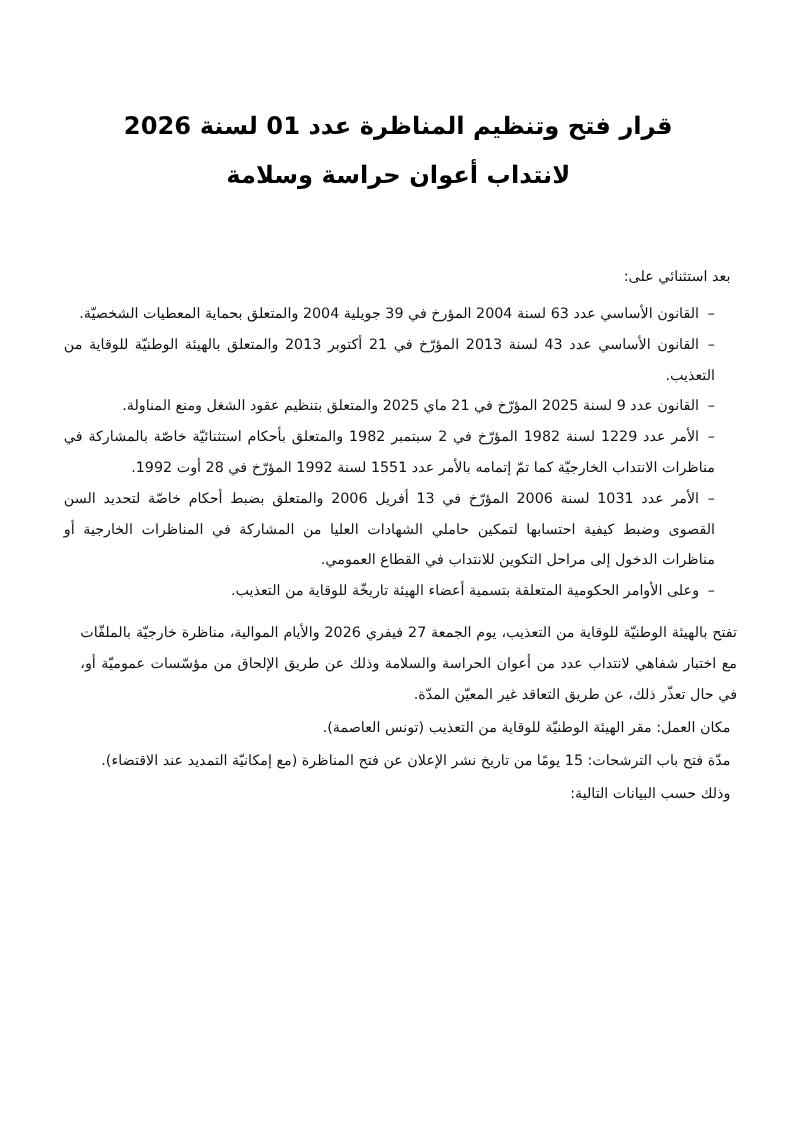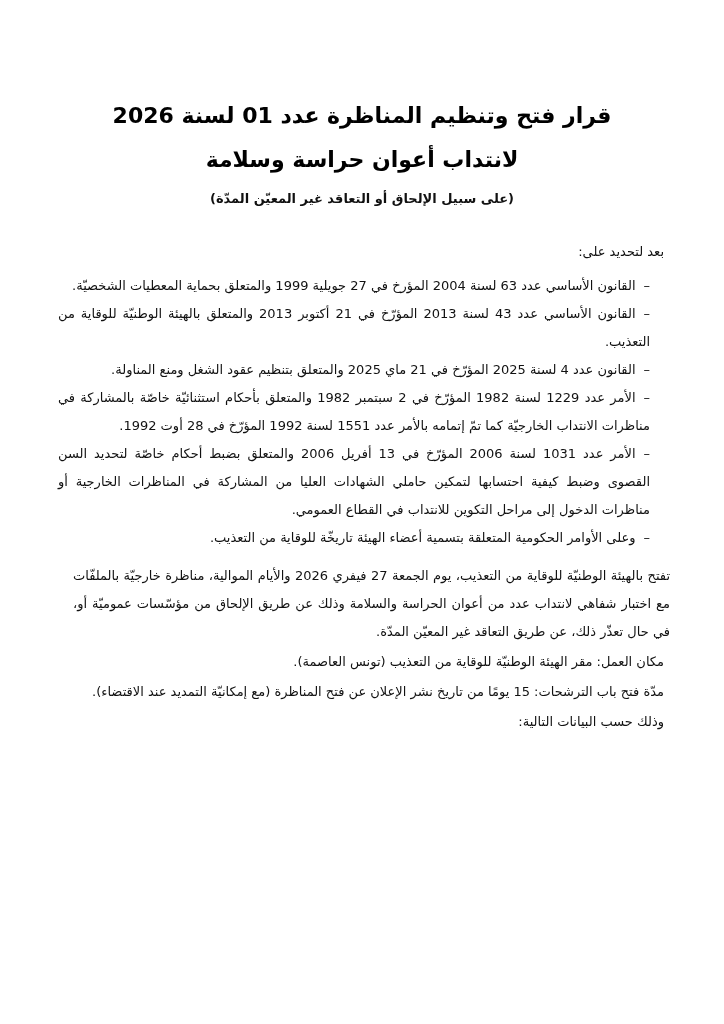--- a/index.html
+++ b/index.html
@@ -87,35 +87,34 @@
     }
   </style>
 </head>
 <body>
 
 <div class="page">
 
   <div class="title-block">
     <p class="title-line">قرار فتح وتنظيم المناظرة عدد 01 لسنة 2026</p>
     <p class="title-line second">لانتداب أعوان حراسة وسلامة</p>
-    <div class="subtitle">(على سبيل الإلحاق أو التعاقد غير المعيّن المدّة)</div>
   </div>
 
   <div class="body">
-    <p class="intro">بعد لتحديد على:</p>
+    <p class="intro">بعد استثنائي على:</p>
 
     <ul class="ref-list">
       <li class="ref-item indent">
-        <span class="dash">–</span><span>القانون الأساسي عدد 63 لسنة 2004 المؤرخ في 27 جويلية 1999 والمتعلق بحماية المعطيات الشخصيّة.</span>
+        <span class="dash">–</span><span>القانون الأساسي عدد 63 لسنة 2004 المؤرخ في 39 جويلية 2004 والمتعلق بحماية المعطيات الشخصيّة.</span>
       </li>
       <li class="ref-item indent">
         <span class="dash">–</span><span>القانون الأساسي عدد 43 لسنة 2013 المؤرّخ في 21 أكتوبر 2013 والمتعلق بالهيئة الوطنيّة للوقاية من التعذيب.</span>
       </li>
       <li class="ref-item indent">
-        <span class="dash">–</span><span>القانون عدد 4 لسنة 2025 المؤرّخ في 21 ماي 2025 والمتعلق بتنظيم عقود الشغل ومنع المناولة.</span>
+        <span class="dash">–</span><span>القانون عدد 9 لسنة 2025 المؤرّخ في 21 ماي 2025 والمتعلق بتنظيم عقود الشغل ومنع المناولة.</span>
       </li>
       <li class="ref-item indent">
         <span class="dash">–</span><span>الأمر عدد 1229 لسنة 1982 المؤرّخ في 2 سبتمبر 1982 والمتعلق بأحكام استثنائيّة خاصّة بالمشاركة في مناظرات الانتداب الخارجيّة كما تمّ إتمامه بالأمر عدد 1551 لسنة 1992 المؤرّخ في 28 أوت 1992.</span>
       </li>
       <li class="ref-item indent">
         <span class="dash">–</span><span>الأمر عدد 1031 لسنة 2006 المؤرّخ في 13 أفريل 2006 والمتعلق بضبط أحكام خاصّة لتحديد السن القصوى وضبط كيفية احتسابها لتمكين حاملي الشهادات العليا من المشاركة في المناظرات الخارجية أو مناظرات الدخول إلى مراحل التكوين للانتداب في القطاع العمومي.</span>
       </li>
       <li class="ref-item indent">
         <span class="dash">–</span><span>وعلى الأوامر الحكومية المتعلقة بتسمية أعضاء الهيئة تاريخّة للوقاية من التعذيب.</span>
       </li>

